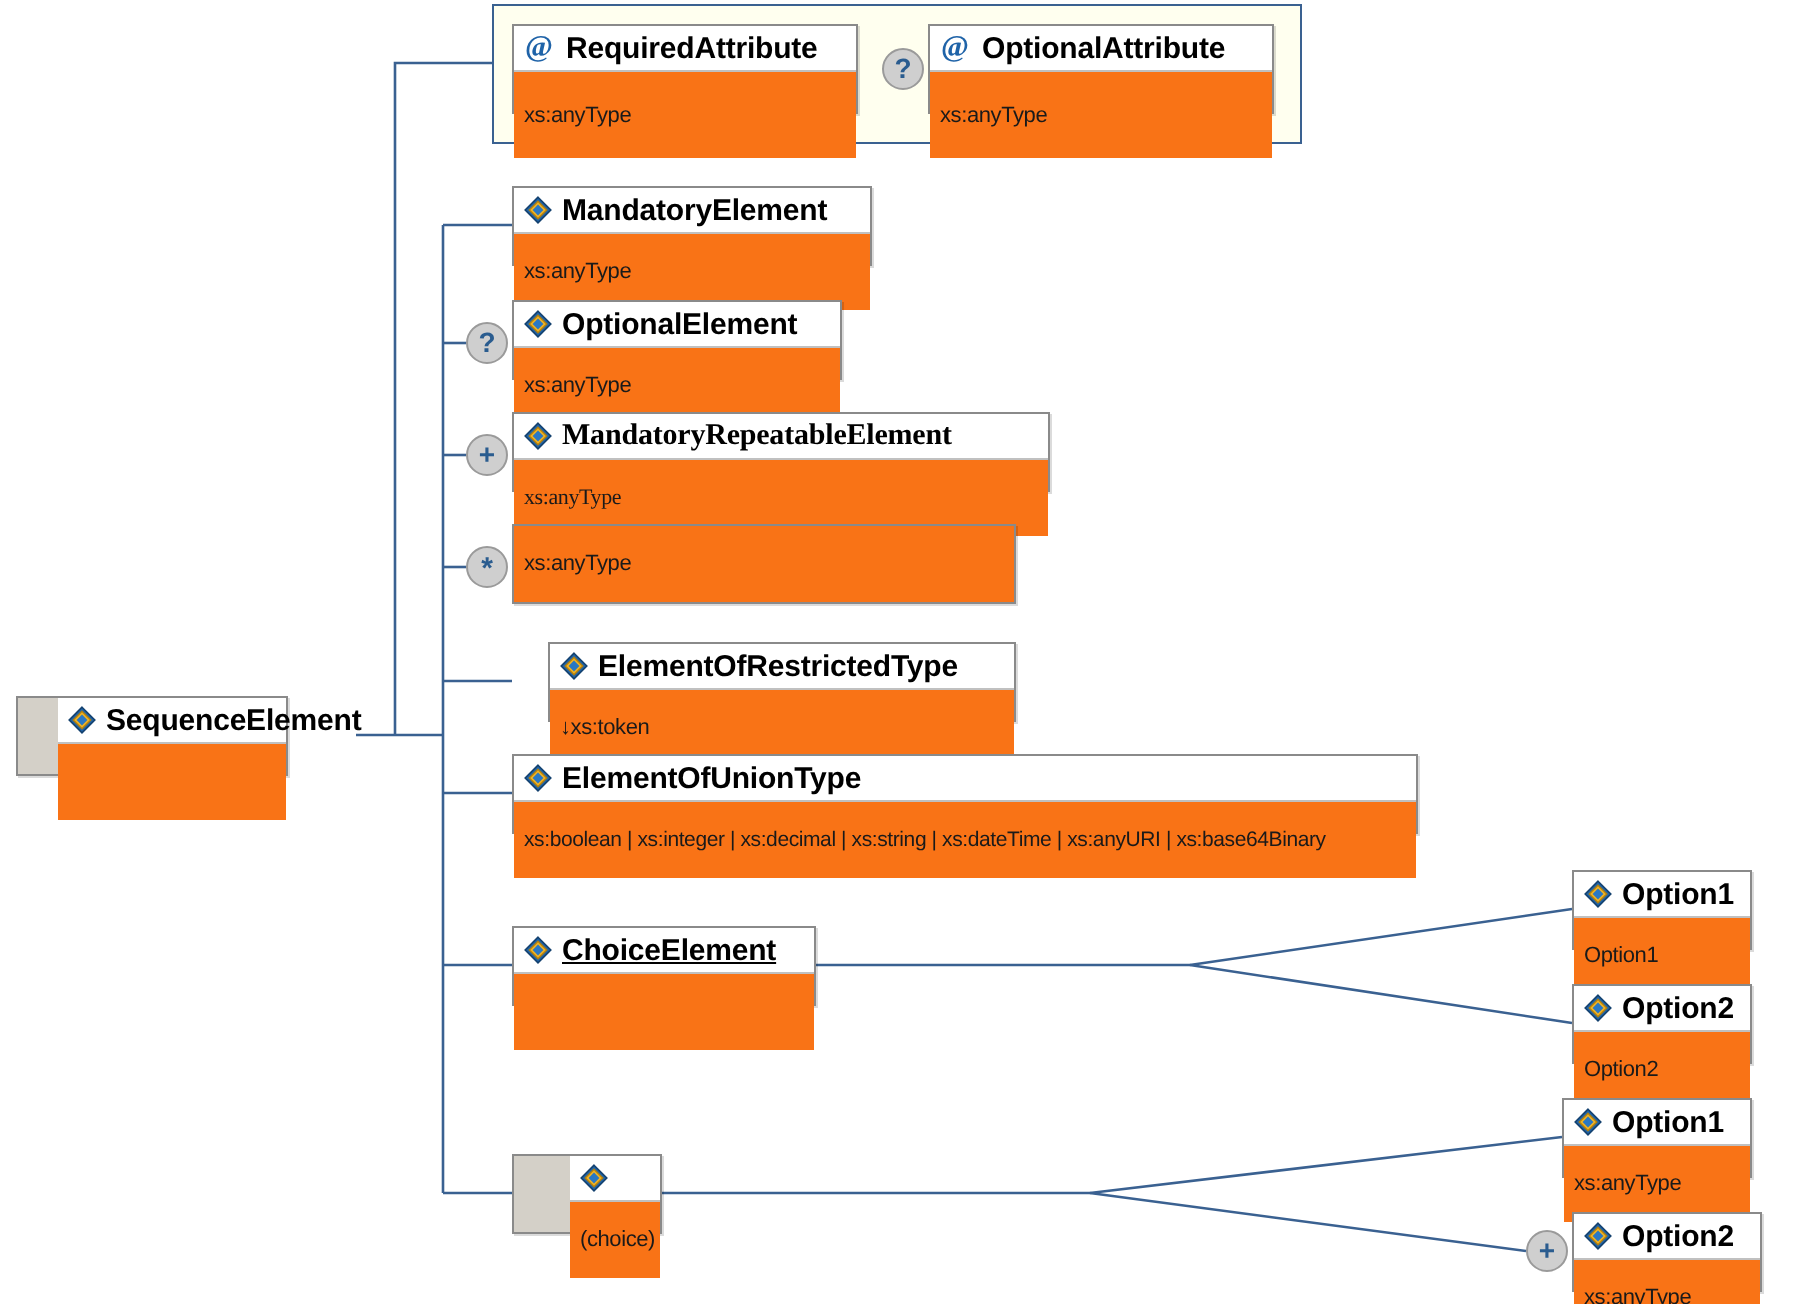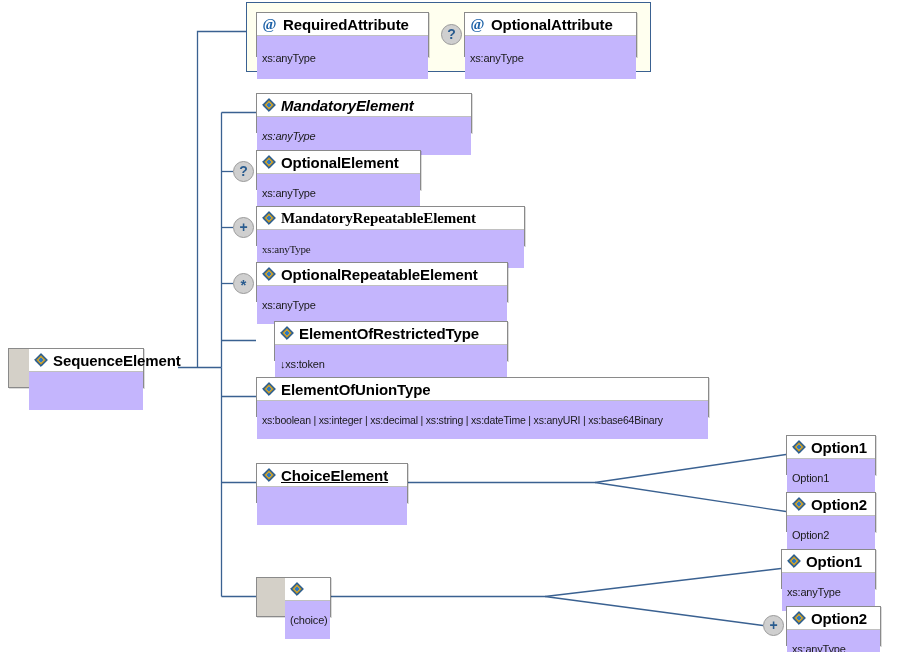--- a/index.html
+++ b/index.html
@@ -56,21 +56,21 @@
     white-space: nowrap;
   }
   .node .name {
     font-size: 15px;
     font-weight: bold;
     color: #000000;
     line-height: 13px;
     letter-spacing: -0.1px;
   }
   .node .typ {
-    background: #c4b5fd;
+    background: #f97316;
     height: 100%;
     font-size: 11px;
     color: #1a1a1a;
     display: flex;
     align-items: center;
     padding: 0 5px;
     box-sizing: border-box;
     white-space: nowrap;
     letter-spacing: -0.2px;
   }
@@ -182,21 +182,21 @@
           <polygon points="7,0.6 13.4,7 7,13.4 0.6,7" fill="#1f63a8" stroke="#13416f" stroke-width="0.8"></polygon>
           <polygon points="7,2.6 11.4,7 7,11.4 2.6,7" fill="#f0b323" stroke="#b07f10" stroke-width="0.7"></polygon>
           <polygon points="7,4.3 9.7,7 7,9.7 4.3,7" fill="#2a78c4"></polygon>
         </svg>
       </span>
       <span class="name">SequenceElement</span>
     </div>
     <div class="typ"></div>
   </div>
 
-  <div class="node" style="left:256px; top:93px; width:216px; height:40px;font-style:italic;">
+  <div class="node" style="left:256px; top:93px; width:180px; height:40px;">
     <div class="hdr">
       <span class="ico">
         <svg width="14" height="14" viewBox="0 0 14 14">
           <polygon points="7,0.6 13.4,7 7,13.4 0.6,7" fill="#1f63a8" stroke="#13416f" stroke-width="0.8"></polygon>
           <polygon points="7,2.6 11.4,7 7,11.4 2.6,7" fill="#f0b323" stroke="#b07f10" stroke-width="0.7"></polygon>
           <polygon points="7,4.3 9.7,7 7,9.7 4.3,7" fill="#2a78c4"></polygon>
         </svg>
       </span>
       <span class="name">MandatoryElement</span>
     </div>
@@ -228,30 +228,20 @@
           <polygon points="7,4.3 9.7,7 7,9.7 4.3,7" fill="#2a78c4"></polygon>
         </svg>
       </span>
       <span class="name">MandatoryRepeatableElement</span>
     </div>
     <div class="typ">xs:anyType</div>
   </div>
 
   <div class="card star" style="left:233px; top:273px; line-height:22px;">*</div>
   <div class="node" style="left:256px; top:262px; width:252px; height:40px;">
-    <div class="hdr">
-      <span class="ico">
-        <svg width="14" height="14" viewBox="0 0 14 14">
-          <polygon points="7,0.6 13.4,7 7,13.4 0.6,7" fill="#1f63a8" stroke="#13416f" stroke-width="0.8"></polygon>
-          <polygon points="7,2.6 11.4,7 7,11.4 2.6,7" fill="#f0b323" stroke="#b07f10" stroke-width="0.7"></polygon>
-          <polygon points="7,4.3 9.7,7 7,9.7 4.3,7" fill="#2a78c4"></polygon>
-        </svg>
-      </span>
-      <span class="name">OptionalRepeatableElement</span>
-    </div>
     <div class="typ">xs:anyType</div>
   </div>
 
   <div class="node" style="left:256px; top:321px; width:234px; height:40px;margin-left:18px;">
     <div class="hdr">
       <span class="ico">
         <svg width="14" height="14" viewBox="0 0 14 14">
           <polygon points="7,0.6 13.4,7 7,13.4 0.6,7" fill="#1f63a8" stroke="#13416f" stroke-width="0.8"></polygon>
           <polygon points="7,2.6 11.4,7 7,11.4 2.6,7" fill="#f0b323" stroke="#b07f10" stroke-width="0.7"></polygon>
           <polygon points="7,4.3 9.7,7 7,9.7 4.3,7" fill="#2a78c4"></polygon>

